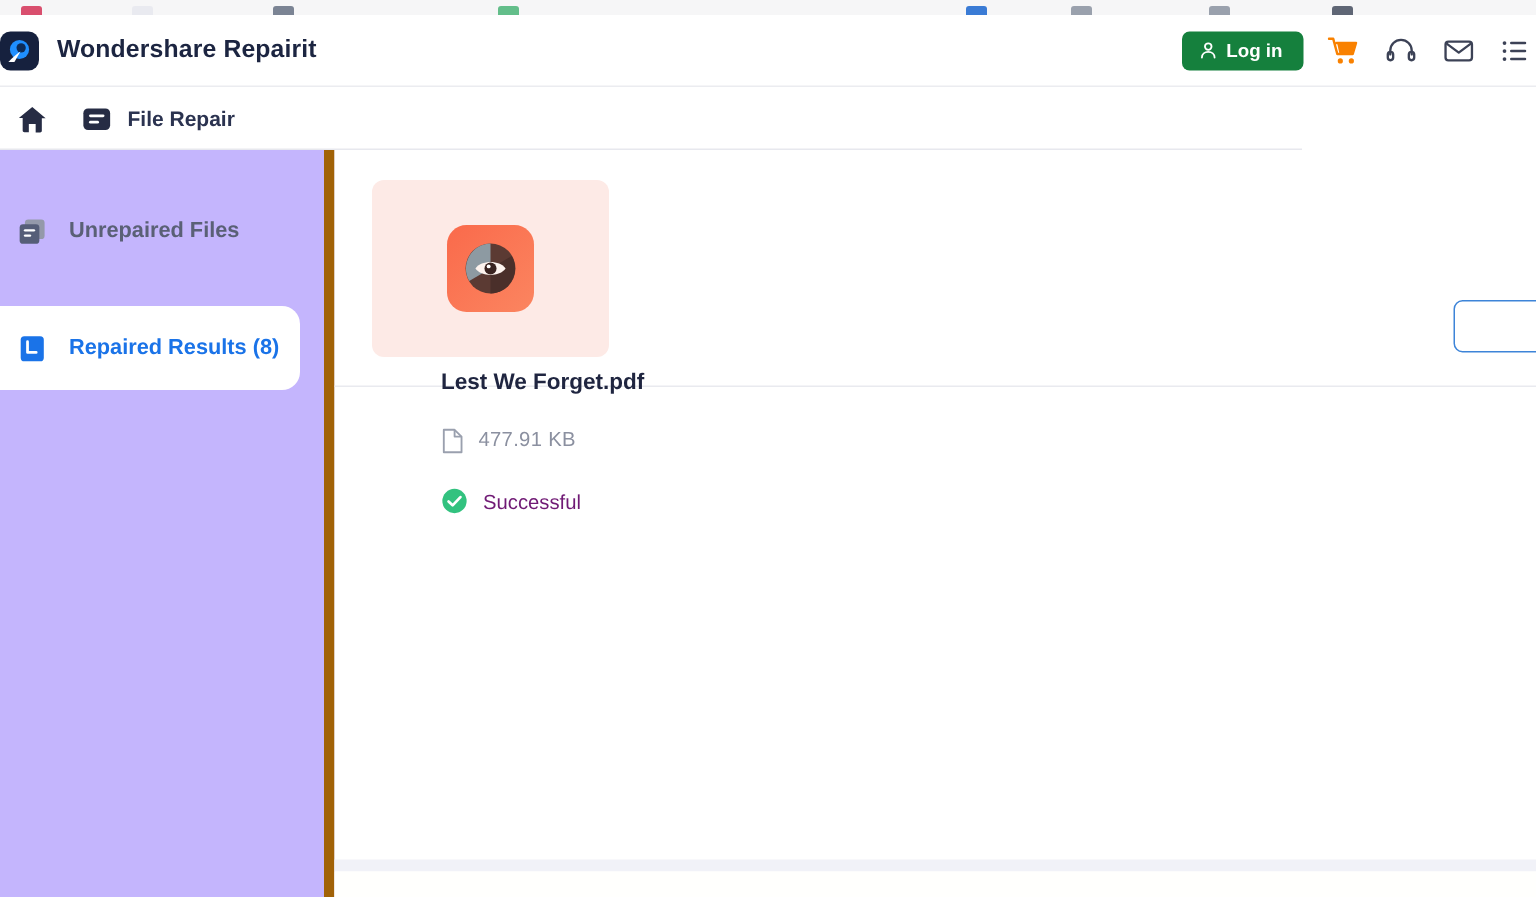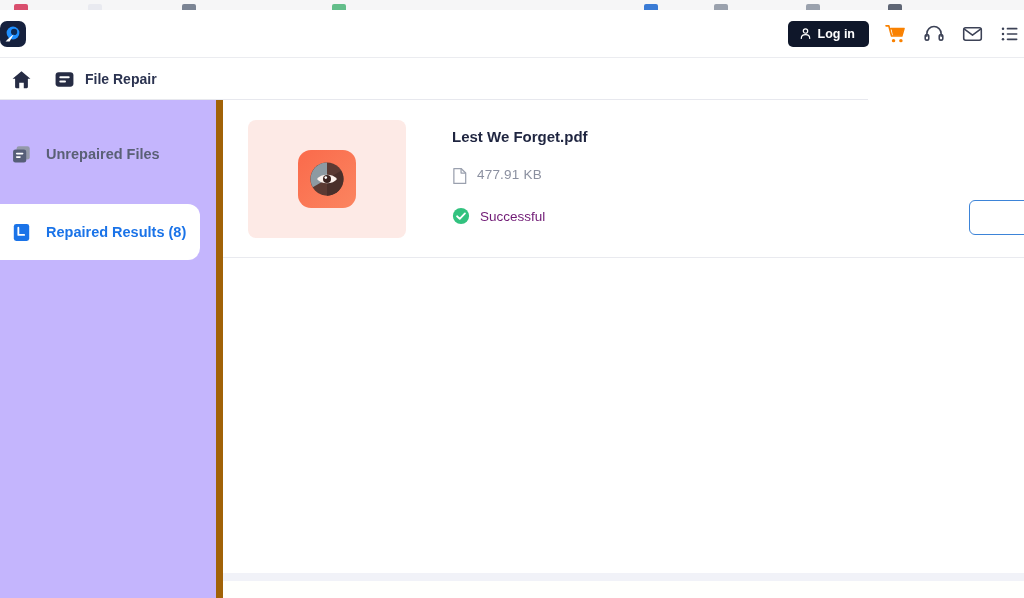--- a/index.html
+++ b/index.html
@@ -43,21 +43,21 @@
     margin-left: 12px;
     font-size: 16.5px; font-weight: bold;
     color: #1c2541; letter-spacing: .1px;
   }
   .header-right {
     margin-left: auto; display: flex; align-items: center;
     gap: 16px; padding-right: 4px;
   }
   .login-btn {
     display: flex; align-items: center; gap: 6px;
-    background: #0f172a; color: #ffffff;
+    background: #15803d; color: #ffffff;
     border: none; border-radius: 5px;
     height: 26px; padding: 0 14px 0 11px;
     font-size: 12.5px; font-weight: bold;
     font-family: "Liberation Sans", sans-serif;
     cursor: pointer;
   }
   .hdr-icon { cursor: pointer; display: flex; align-items: center; justify-content: center; }
 
   
   .sub-toolbar {
@@ -99,20 +99,21 @@
   .main {
     position: absolute; top: 100px; left: 223px;
     width: 801px; height: 498px;
     background: #ffffff;
   }
   .file-row {
     position: relative;
     display: flex; align-items: flex-start;
     height: 158px; padding: 20px 12px 0 25px;
     border-bottom: 1px solid #e9eaef;
+    flex-direction: column;
   }
   .thumb {
     width: 158px; height: 118px; border-radius: 8px;
     background: #fdeae6;
     display: flex; align-items: center; justify-content: center;
     flex: none;
   }
   .thumb-badge {
     width: 58px; height: 58px; border-radius: 13px;
     background: linear-gradient(135deg, #fa6a4b 0%, #fb8560 100%);
@@ -162,20 +163,21 @@
 <div class="app-header">
 
   <div class="brand-logo">
     <svg width="20" height="20" viewBox="0 0 20 20">
       <circle cx="10" cy="9" r="6.4" fill="#1f8fff"></circle>
       <circle cx="11.1" cy="7.9" r="3.1" fill="#0d2b57"></circle>
       <path d="M2.6 17.4 C5.4 14.4 8.2 12 10.6 10.4 L6.6 17.4 Z" fill="#ffffff"></path>
     </svg>
   </div>
 
+  <div class="brand-title">Wondershare Repairit</div>
 
   <div class="header-right">
 
     <button class="login-btn">
       <span style="display:flex;">
         <svg width="13" height="13" viewBox="0 0 16 16" fill="none">
           <circle cx="8" cy="5" r="2.7" stroke="#ffffff" stroke-width="1.5"></circle>
           <path d="M2.8 14c0-2.9 2.3-4.6 5.2-4.6s5.2 1.7 5.2 4.6" stroke="#ffffff" stroke-width="1.5" stroke-linecap="round"></path>
         </svg>
       </span>

